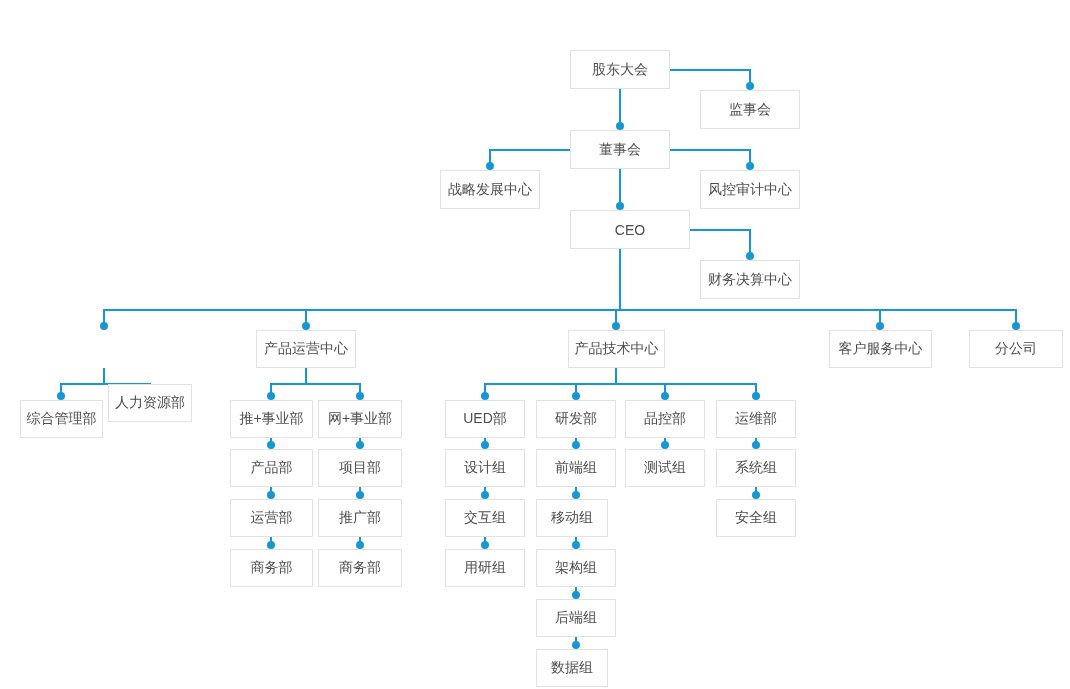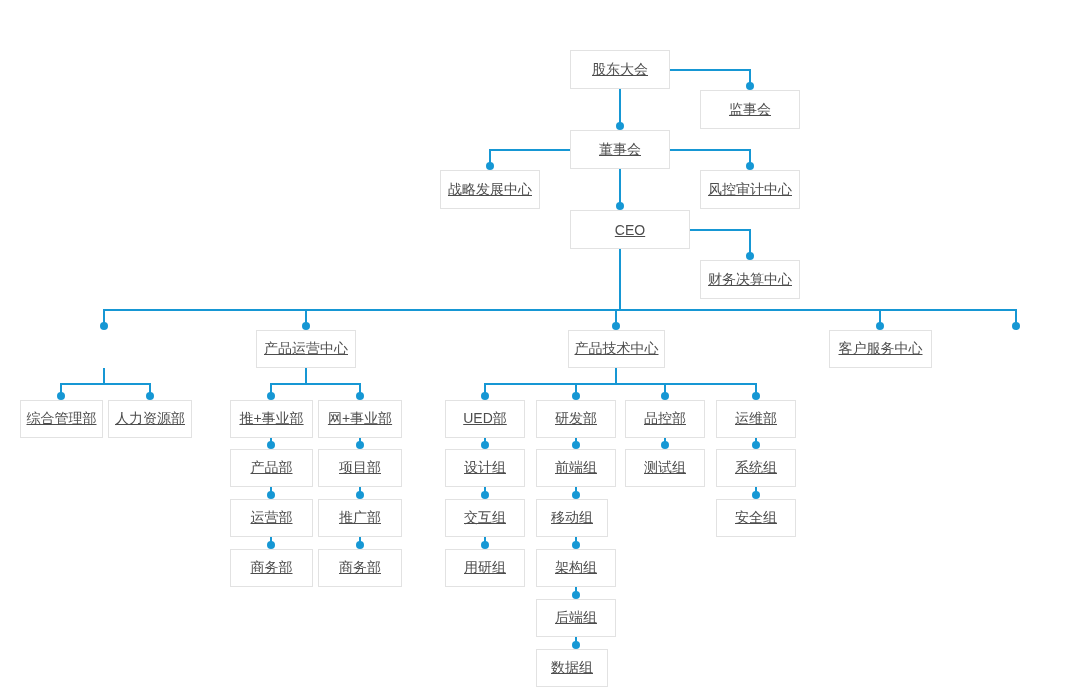--- a/index.html
+++ b/index.html
@@ -14,21 +14,20 @@
     position:absolute;
     box-sizing:border-box;
     background:#ffffff;
     border:1px solid #e2e2e2;
     color:#4d4d4d;
     font-size:14px;
     display:flex;
     align-items:center;
     justify-content:center;
     white-space:nowrap;
-    text-decoration:underline;
   }
   .h,.v{position:absolute;background:#1697d4;}
   .h{height:2px;}
   .v{width:2px;}
   .dot{
     position:absolute;
     width:8px;height:8px;
     border-radius:50%;
     background:#1697d4;
   }
@@ -129,23 +128,24 @@
   <div class="node" style="left:700px;top:90px;width:100px;height:39px">监事会</div>
   <div class="node" style="left:570px;top:130px;width:100px;height:39px">董事会</div>
   <div class="node" style="left:440px;top:170px;width:100px;height:39px">战略发展中心</div>
   <div class="node" style="left:700px;top:170px;width:100px;height:39px">风控审计中心</div>
   <div class="node" style="left:570px;top:210px;width:120px;height:39px">CEO</div>
   <div class="node" style="left:700px;top:260px;width:100px;height:39px">财务决算中心</div>
 
   <div class="node" style="left:256px;top:330px;width:100px;height:38px">产品运营中心</div>
   <div class="node" style="left:829px;top:330px;width:103px;height:38px">客户服务中心</div>
   <div class="node" style="left:568px;top:330px;width:97px;height:38px">产品技术中心</div>
+  <div class="node" style="left:969px;top:330px;width:94px;height:38px">分公司</div>
 
   <div class="node" style="left:20px;top:400px;width:83px;height:38px">综合管理部</div>
-  <div class="node" style="left:108px;top:400px;width:84px;height:38px">人力资源部</div>
+  <div class="node" style="left:108px;top:384px;width:84px;height:38px">人力资源部</div>
   <div class="node" style="left:230px;top:400px;width:83px;height:38px">推+事业部</div>
   <div class="node" style="left:318px;top:400px;width:84px;height:38px">网+事业部</div>
   <div class="node" style="left:445px;top:400px;width:80px;height:38px">UED部</div>
   <div class="node" style="left:536px;top:400px;width:80px;height:38px">研发部</div>
   <div class="node" style="left:625px;top:400px;width:80px;height:38px">品控部</div>
   <div class="node" style="left:716px;top:400px;width:80px;height:38px">运维部</div>
 
   <div class="node" style="left:230px;top:449px;width:83px;height:38px">产品部</div>
   <div class="node" style="left:318px;top:449px;width:84px;height:38px">项目部</div>
   <div class="node" style="left:445px;top:449px;width:80px;height:38px">设计组</div>

